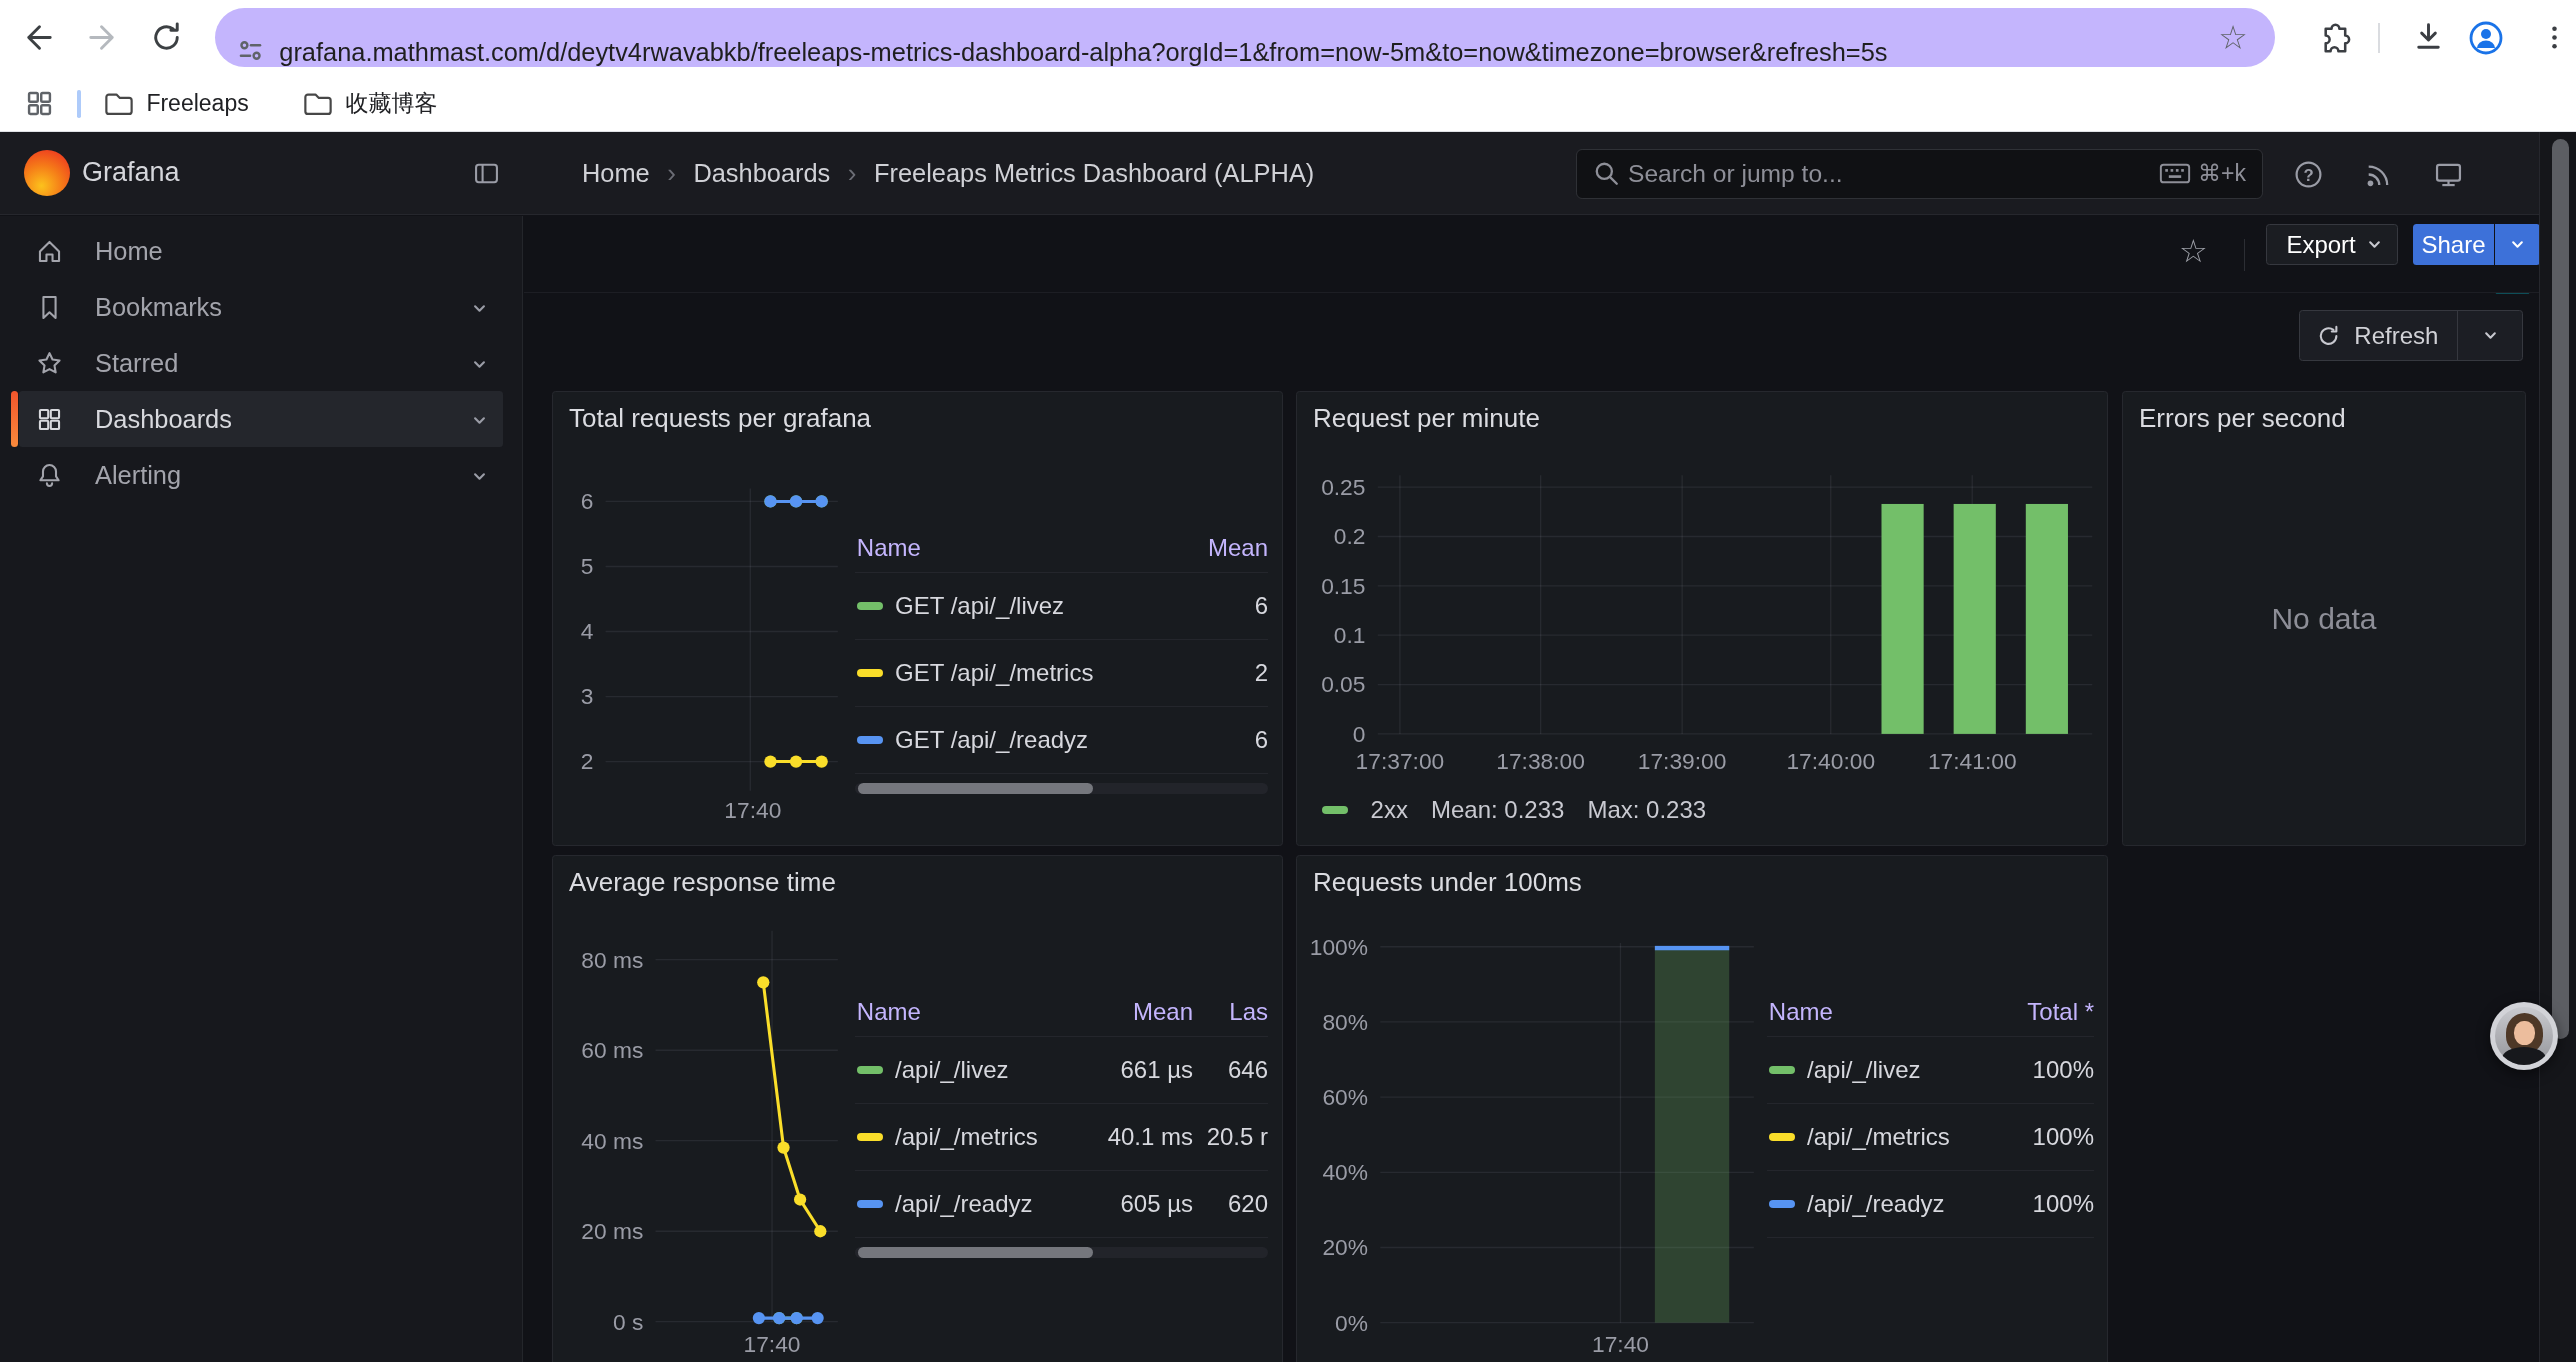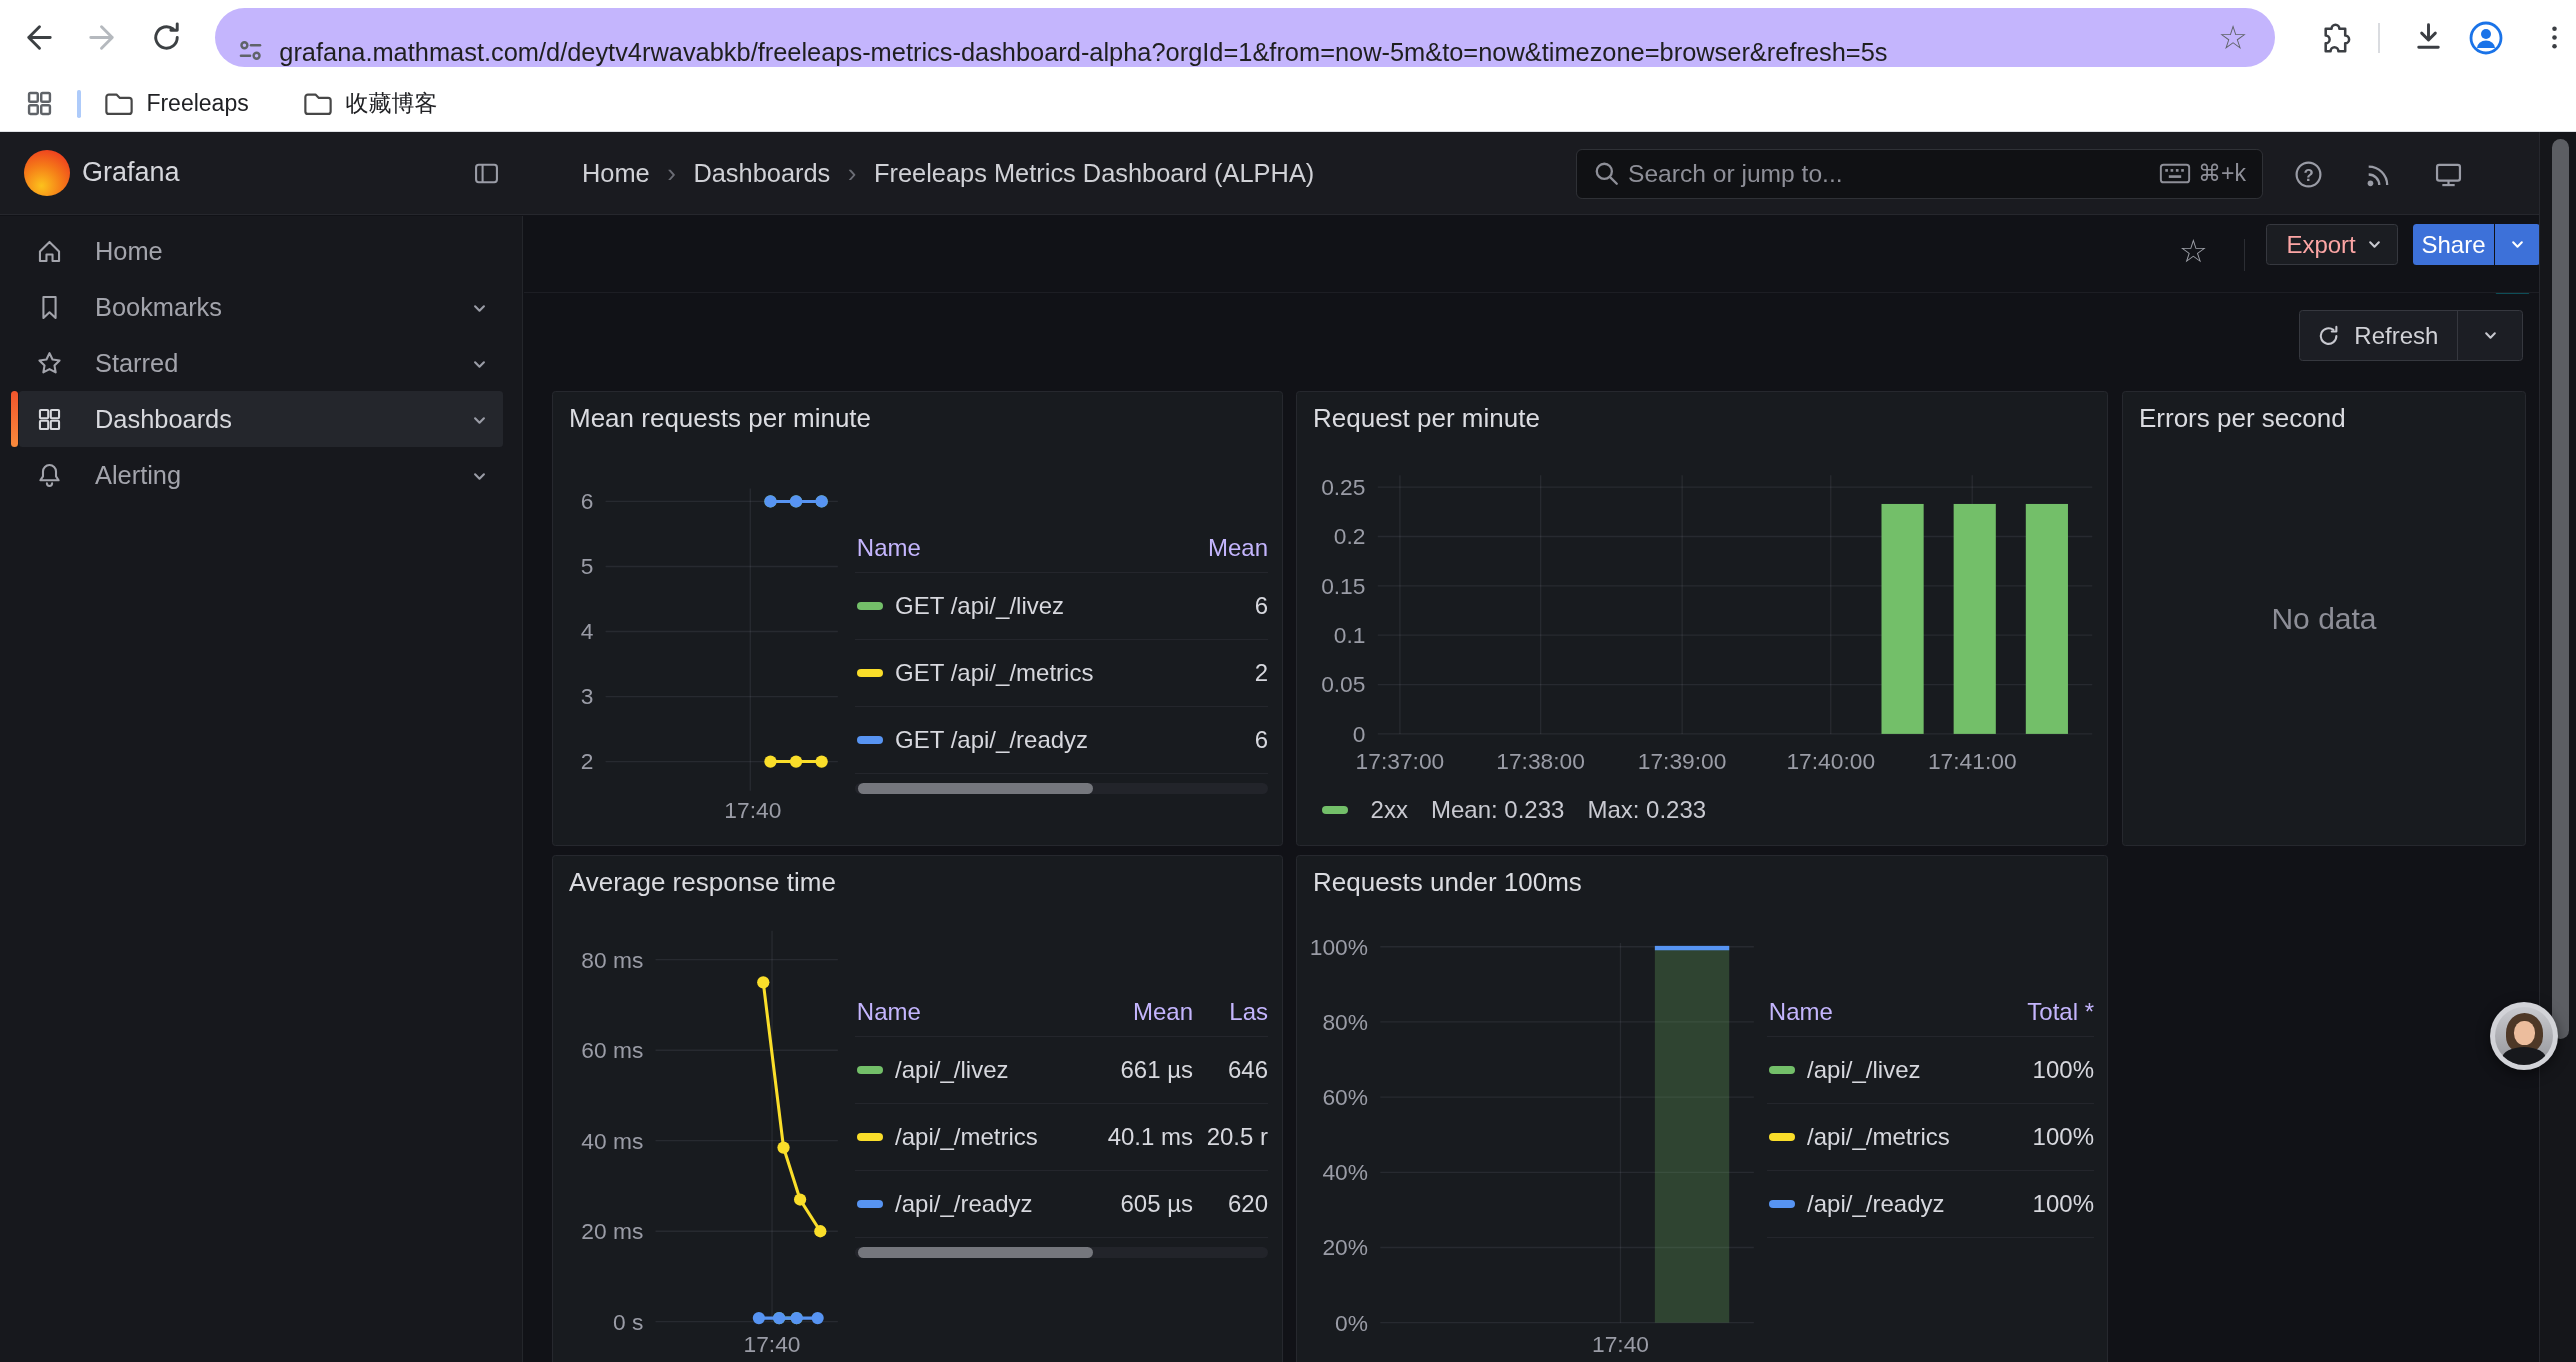--- a/index.html
+++ b/index.html
@@ -42,21 +42,21 @@
   .side-item .icon { margin-left:14px; width:33px; height:33px; flex:0 0 33px; }
   .side-item .chev { position:absolute; right:12.3px; top:17.5px; }
   .side-item.active { background:#24262c; color:#d8d9de; }
   .side-item.active::before { content:""; position:absolute; left:-8px; top:0; width:7px; height:56px; border-radius:3.5px;
       background:linear-gradient(180deg,#f2552c,#f98a3c); }
 
   .subbar { position:absolute; top:216px; left:524px; width:2052px; height:77px; background:#111217; border-bottom:0.9px solid #1d1e24; }
   .sub-star { position:absolute; left:1655px; top:16px; font-size:32px; color:#9ea0a8; }
   .sub-div { position:absolute; left:1720px; top:23px; width:0.9px; height:32px; background:#2c2e34; }
   .btn-export { position:absolute; left:1742px; top:8px; width:132px; height:41px; background:#1b1d22; border:0.9px solid #36383f; border-radius:3.5px;
-      display:flex; align-items:center; justify-content:center; gap:8.8px; color:#fca5a5; font-size:24px;padding-left:6px; }
+      display:flex; align-items:center; justify-content:center; gap:8.8px; color:#ffffff; font-size:24px;padding-left:6px; }
   .btn-share { position:absolute; left:1889px; top:8px; height:41px; display:flex; }
   .btn-share .main { width:81px; background:#3d71d9; color:#fff; font-size:24px; font-weight:500; border-radius:3.5px 0 0 3.5px; display:flex; align-items:center; justify-content:center; }
   .btn-share .chevseg { width:46px; background:#3d71d9; border-left:1.8px solid #111217; border-radius:0 3.5px 3.5px 0; display:flex; align-items:center; justify-content:center; }
 
   .canvas { position:absolute; top:294px; left:524px; width:2015px; height:1069px; background:#111217; }
   .tgroup { position:absolute; top:16px; height:51px; display:flex; align-items:center; background:#1c1e24; border:0.9px solid #36383f; border-radius:3.5px; color:#d0d1d6; font-size:24px; }
   .tg-time { left:1401px; width:359px; }
   .tg-refresh { left:1775px; width:224px; }
   .tg-div { width:0.9px; height:100%; background:#36383f; }
 
@@ -371,21 +371,21 @@
       <span style="margin-left:12.3px">Refresh</span>
       <div class="tg-div" style="margin-left:19px"></div>
       <span style="flex:1; display:flex; justify-content:center">
         <svg class="sico" width="19" height="19" viewBox="0 0 22 22">
             <polyline points="6,8.5 11,13.5 16,8.5" fill="none" stroke="#c7c8cf" stroke-width="2.4" stroke-linecap="round" stroke-linejoin="round"></polyline>
           </svg>
       </span>
     </div>
     <div id="panels">
         <div class="panel" style="left: 28px; top: 97px; width: 731px; height: 455px;">
-          <div class="ptitle">Mean requests per minute</div>
+          <div class="ptitle">Total requests per grafana</div>
           <svg class="chart" width="731" height="455" viewBox="0 0 834 519">
             <line x1="60" y1="124.8" x2="325" y2="124.8" stroke="rgba(204,204,220,0.09)" stroke-width="1.5"></line>
             <text class="tick" x="46" y="133.8" text-anchor="end">6</text>
             <line x1="60" y1="199.0" x2="325" y2="199.0" stroke="rgba(204,204,220,0.09)" stroke-width="1.5"></line>
             <text class="tick" x="46" y="208" text-anchor="end">5</text>
             <line x1="60" y1="273.2" x2="325" y2="273.2" stroke="rgba(204,204,220,0.09)" stroke-width="1.5"></line>
             <text class="tick" x="46" y="282.2" text-anchor="end">4</text>
             <line x1="60" y1="347.4" x2="325" y2="347.4" stroke="rgba(204,204,220,0.09)" stroke-width="1.5"></line>
             <text class="tick" x="46" y="356.4" text-anchor="end">3</text>
             <line x1="60" y1="421.6" x2="325" y2="421.6" stroke="rgba(204,204,220,0.09)" stroke-width="1.5"></line>

